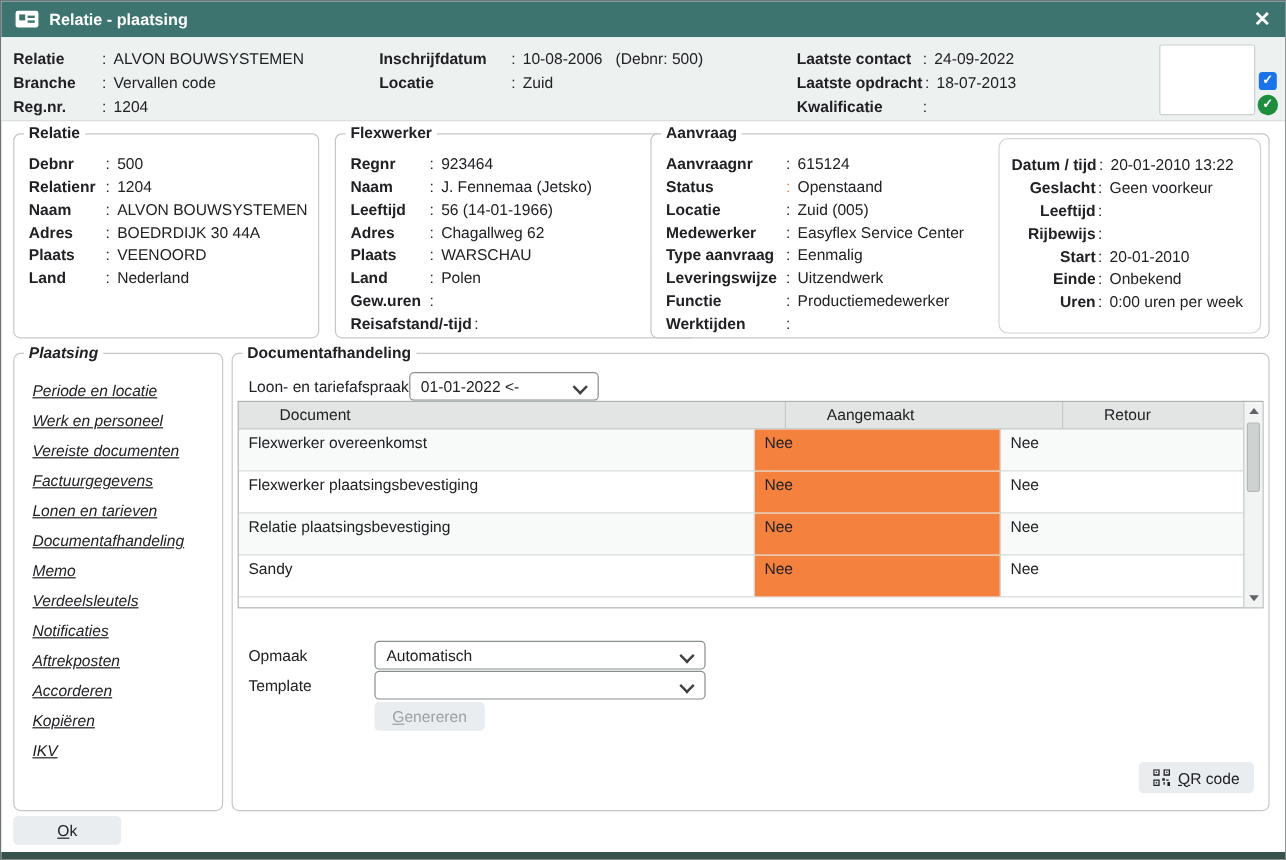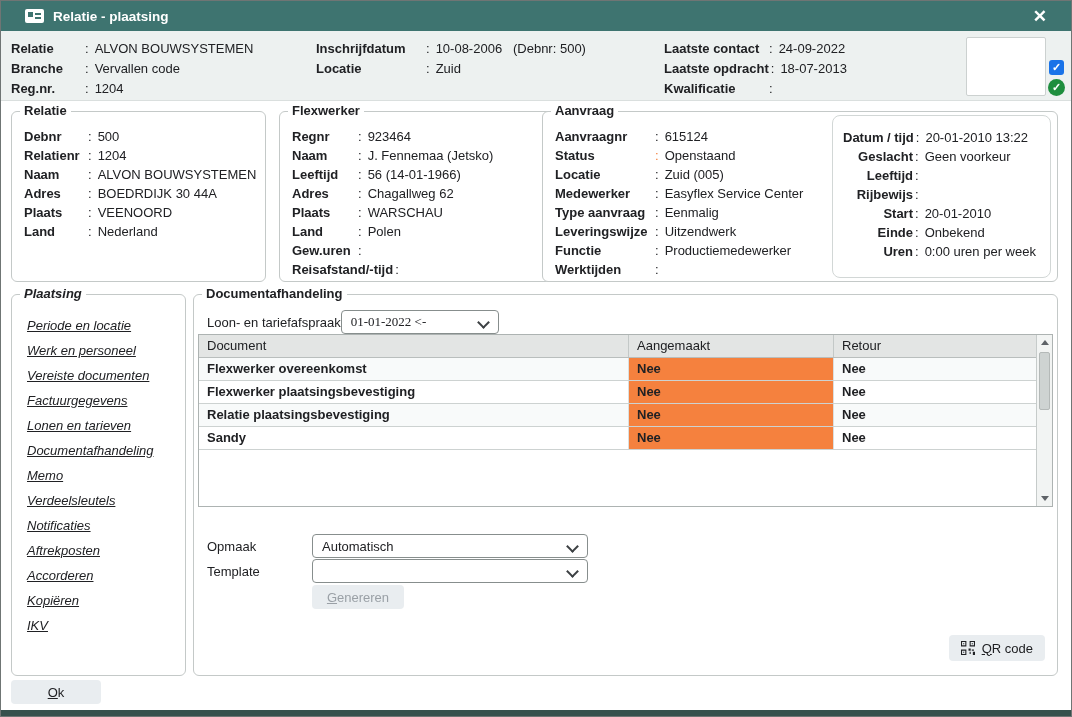--- a/index.html
+++ b/index.html
@@ -9,21 +9,21 @@
   .window{
     position:relative; width:1072px; height:717px;
     background:#fff; border:1px solid #6f7574;
     font-size:13px; color:#202124; overflow:hidden;
   }
 
   
   .titlebar{
     position:absolute; top:0; left:0; right:0; height:30px;
     background:#3E7470; color:#fff;
-    display:flex; align-items:center; padding:0 24px;
+    display:flex; align-items:center; padding:0 12px;
     font-weight:bold; font-size:13.5px;
   }
   .card-icon{ position:relative; width:19px; height:14px; background:#fff; border-radius:2px; margin-right:9px; }
   .card-icon::before{ content:""; position:absolute; left:3px; top:3px; width:5px; height:5px; background:#3E7470; }
   .card-icon::after{ content:""; position:absolute; right:3px; top:4px; width:6px; height:2px; background:#3E7470; box-shadow:0 4px 0 #3E7470; }
   .close-btn{ margin-left:auto; font-size:17px; font-weight:bold; line-height:1; cursor:pointer; }
 
   
   .header{ position:absolute; top:30px; left:0; right:0; height:70px; background:#edf1f0; border-bottom:1px solid #dadfde; }
   .hcol{ position:absolute; top:7px; }
@@ -67,29 +67,29 @@
   .plink{ display:block; color:#202124; text-decoration:underline; cursor:pointer;
     margin-bottom:11px; line-height:14px; white-space:nowrap; }
 
   
   .loon-row{ position:absolute; left:13px; top:15px; display:flex; align-items:center; }
   .loon-row .flbl{ min-width:105px; }
   .select{ position:relative; height:24px; background:#fff; border:1px solid #878e8d; border-radius:4px;
     display:flex; align-items:center; padding:0 26px 0 9px; cursor:pointer; white-space:nowrap; }
   .select::after{ content:""; position:absolute; right:10px; top:7px; width:7px; height:7px;
     border-right:2px solid #3c4043; border-bottom:2px solid #3c4043; transform:rotate(45deg); }
-  .sel-loon{ width:158px;font-family:Liberation Serif, serif; }
+  .sel-loon{ width:158px; }
   .sel-wide{ width:276px; }
 
   .dtable{ position:absolute; left:4px; top:39px; width:855px; height:173px;
     border:1px solid #adb3b2; display:flex; background:#fff; }
   .tmain{ flex:1; display:flex; flex-direction:column; overflow:hidden; }
   .thead{ height:23px; background:#e3e5e4; display:flex; border-bottom:1px solid #b9bebd; flex:none; }
-  .th{ padding:3px 8px; border-right:1px solid #c3c8c7; white-space:nowrap; }
-  .tr{ height:23px; display:flex; border-bottom:1px solid #cdd2d1; background:#fff; flex:none; cursor:pointer;font-weight:bold; }
+  .th{ padding:3px 8px; border-right:1px solid #c3c8c7; white-space:nowrap;margin-left:26px; }
+  .tr{ height:35px; display:flex; border-bottom:1px solid #cdd2d1; background:#fff; flex:none; cursor:pointer; }
   .tr:nth-child(even){ background:#f8fafa; }
   .cell{ padding:3px 8px; border-right:1px solid #dbdfde; white-space:nowrap; overflow:hidden; }
   .c-doc{ width:430px; } .c-aang{ width:205px; } .c-ret{ flex:1; border-right:none; }
   .th.c-ret{ border-right:none; }
   .bg-orange{ background:#F5813E; }
   .tfill{ flex:1; background:#fff; }
 
   .scrollbar{ width:16px; border-left:1px solid #c6cbca; background:#f2f4f3; position:relative; flex:none; cursor:pointer; }
   .sarr{ position:absolute; left:0; width:15px; height:15px; }
   .sarr-up{ top:0; } .sarr-dn{ bottom:0; }

